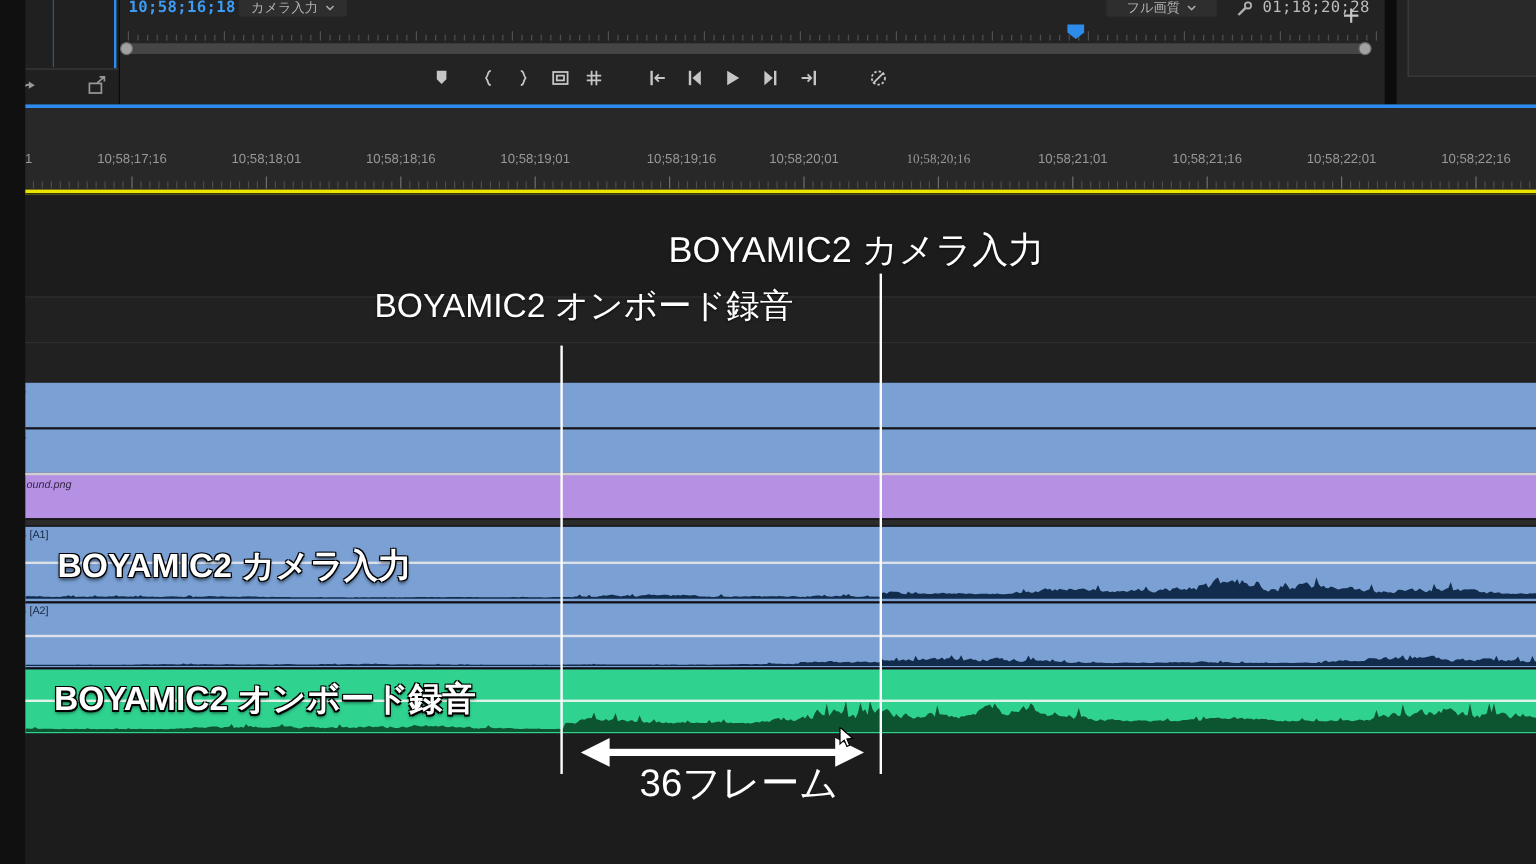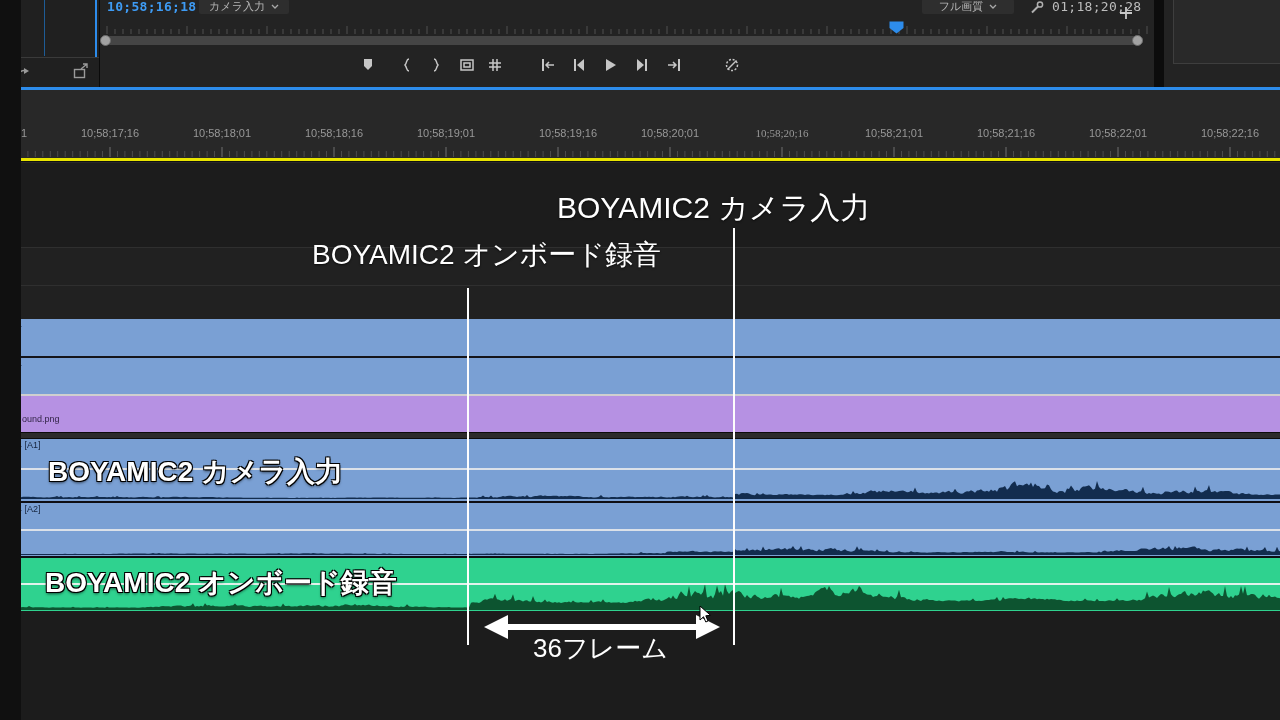--- a/index.html
+++ b/index.html
@@ -44,34 +44,34 @@
   .clip{left:0;width:1280px;overflow:hidden;}
   .clip-blue{background:var(--clip_blue);}
   .v2{top:156px;height:37px;border-bottom:2px solid #15151a;}
   .v1{top:195px;height:36px;}
   .purple{top:231px;height:38px;background:var(--clip_purple);border-top:2px solid #cfcfcf;box-sizing:border-box;}
   .trackgap{left:0;top:269px;width:1280px;height:5px;background:#2b2b2b;border-top:1px solid #0c0c0c;border-bottom:1px solid #0c0c0c;box-sizing:content-box;}
   .a1{top:276px;height:62px;border-bottom:2px solid #0e0e14;}
   .a2{top:340px;height:53px;border-bottom:2px solid #0e0e14;}
   .a3{top:395px;height:53px;background:var(--clip_green);}
   .cliplabel{position:absolute;left:-4px;top:1px;font-size:9px;color:#17253f;white-space:nowrap;z-index:2;}
-  .purple .cliplabel{color:#332548;left:1px;top:18px;}
+  .purple .cliplabel{color:#332548;left:1px;top:3px;font-style:italic;}
   .volline{position:absolute;left:0;width:1280px;height:1.5px;background:rgba(236,236,236,.85);z-index:2;}
   .wave{position:absolute;left:0;bottom:0;z-index:1;}
   .cliptext{position:absolute;z-index:3;color:#fff;font-weight:700;font-size:28px;white-space:nowrap;
     text-shadow:-1px -1px 0 #000,1px -1px 0 #000,-1px 1px 0 #000,1px 1px 0 #000,0 2px 3px rgba(0,0,0,.6);}
   
   .ann{color:#fff;font-size:30px;font-weight:500;white-space:nowrap;z-index:6;text-shadow:0 1px 2px rgba(0,0,0,.7);}
   .ann-camera{left:536px;top:188px;}
   .ann-onboard{left:291px;top:236px;font-size:28px;}
   .vline{width:2px;background:#fdfdfd;z-index:5;}
   .vline-left{left:446px;top:288px;height:357px;}
   .vline-right{left:712px;top:228px;height:417px;}
   .arrow{left:463px;top:614px;z-index:6;}
-  .frames-label{left:512px;top:631px;color:#fff;font-size:26px;font-weight:500;white-space:nowrap;z-index:7;}
+  .frames-label{left:512px;top:631px;color:#fff;font-size:32px;font-weight:500;white-space:nowrap;z-index:7;}
   .note{left:385px;top:661px;color:var(--note_yellow);font-size:20px;font-weight:500;white-space:nowrap;z-index:7;}
   .cursor{left:678px;top:606px;z-index:9;}
 </style>
 </head>
 <body>
 
 <div class="stage">
 
   <div class="abs monitor">
 

